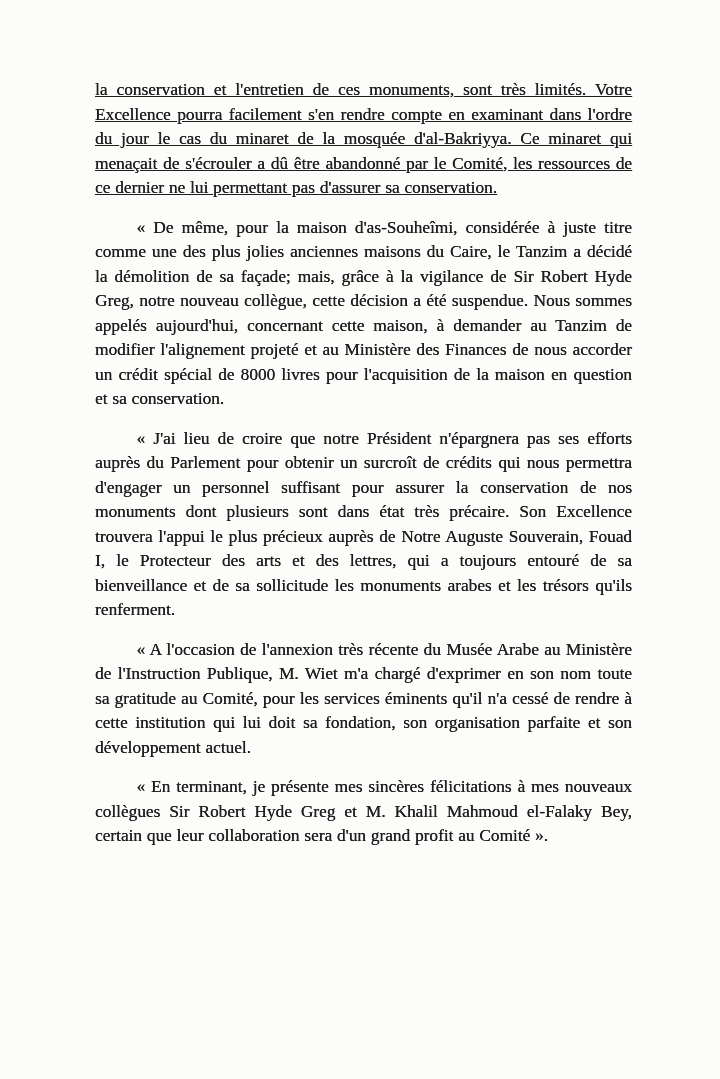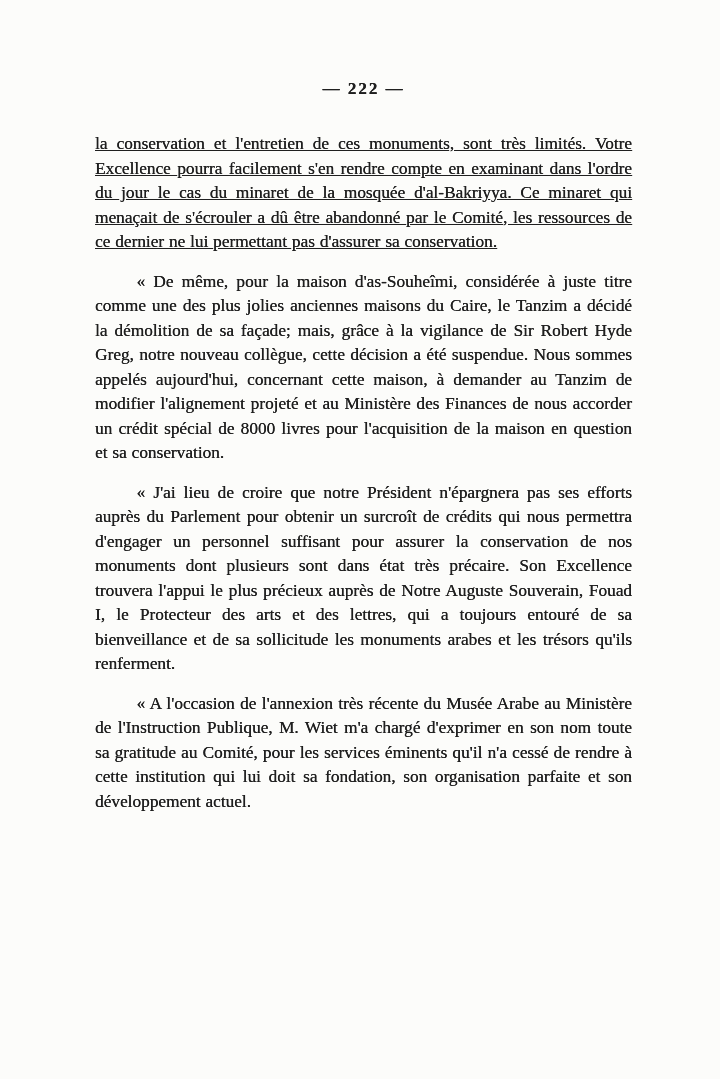--- a/index.html
+++ b/index.html
@@ -41,23 +41,23 @@
   }
   .para.no-indent {
     text-indent: 0;
     text-decoration: underline;
   }
 </style>
 </head>
 <body>
 
 <div class="page">
-  <div class="page-number">— 222 —</div>
 
   <p class="para no-indent">la conservation et l'entretien de ces monuments, sont très limités. Votre Excellence pourra facilement s'en rendre compte en examinant dans l'ordre du jour le cas du minaret de la mosquée d'al-Bakriyya. Ce minaret qui menaçait de s'écrouler a dû être abandonné par le Comité, les ressources de ce dernier ne lui permettant pas d'assurer sa conservation.</p>
 
   <p class="para">« De même, pour la maison d'as-Souheîmi, considérée à juste titre comme une des plus jolies anciennes maisons du Caire, le Tanzim a décidé la démolition de sa façade; mais, grâce à la vigilance de Sir Robert Hyde Greg, notre nouveau collègue, cette décision a été suspendue. Nous sommes appelés aujourd'hui, concernant cette maison, à demander au Tanzim de modifier l'alignement projeté et au Ministère des Finances de nous accorder un crédit spécial de 8000 livres pour l'acquisition de la maison en question et sa conservation.</p>
 
   <p class="para">« J'ai lieu de croire que notre Président n'épargnera pas ses efforts auprès du Parlement pour obtenir un surcroît de crédits qui nous permettra d'engager un personnel suffisant pour assurer la conservation de nos monuments dont plusieurs sont dans état très précaire. Son Excellence trouvera l'appui le plus précieux auprès de Notre Auguste Souverain, Fouad I, le Protecteur des arts et des lettres, qui a toujours entouré de sa bienveillance et de sa sollicitude les monuments arabes et les trésors qu'ils renferment.</p>
 
   <p class="para">« A l'occasion de l'annexion très récente du Musée Arabe au Ministère de l'Instruction Publique, M. Wiet m'a chargé d'exprimer en son nom toute sa gratitude au Comité, pour les services éminents qu'il n'a cessé de rendre à cette institution qui lui doit sa fondation, son organisation parfaite et son développement actuel.</p>
 
+  <p class="para">« En terminant, je présente mes sincères félicitations à mes nouveaux collègues Sir Robert Hyde Greg et M. Khalil Mahmoud el-Falaky Bey, certain que leur collaboration sera d'un grand profit au Comité ».</p>
 </div>
 
 </body></html>

